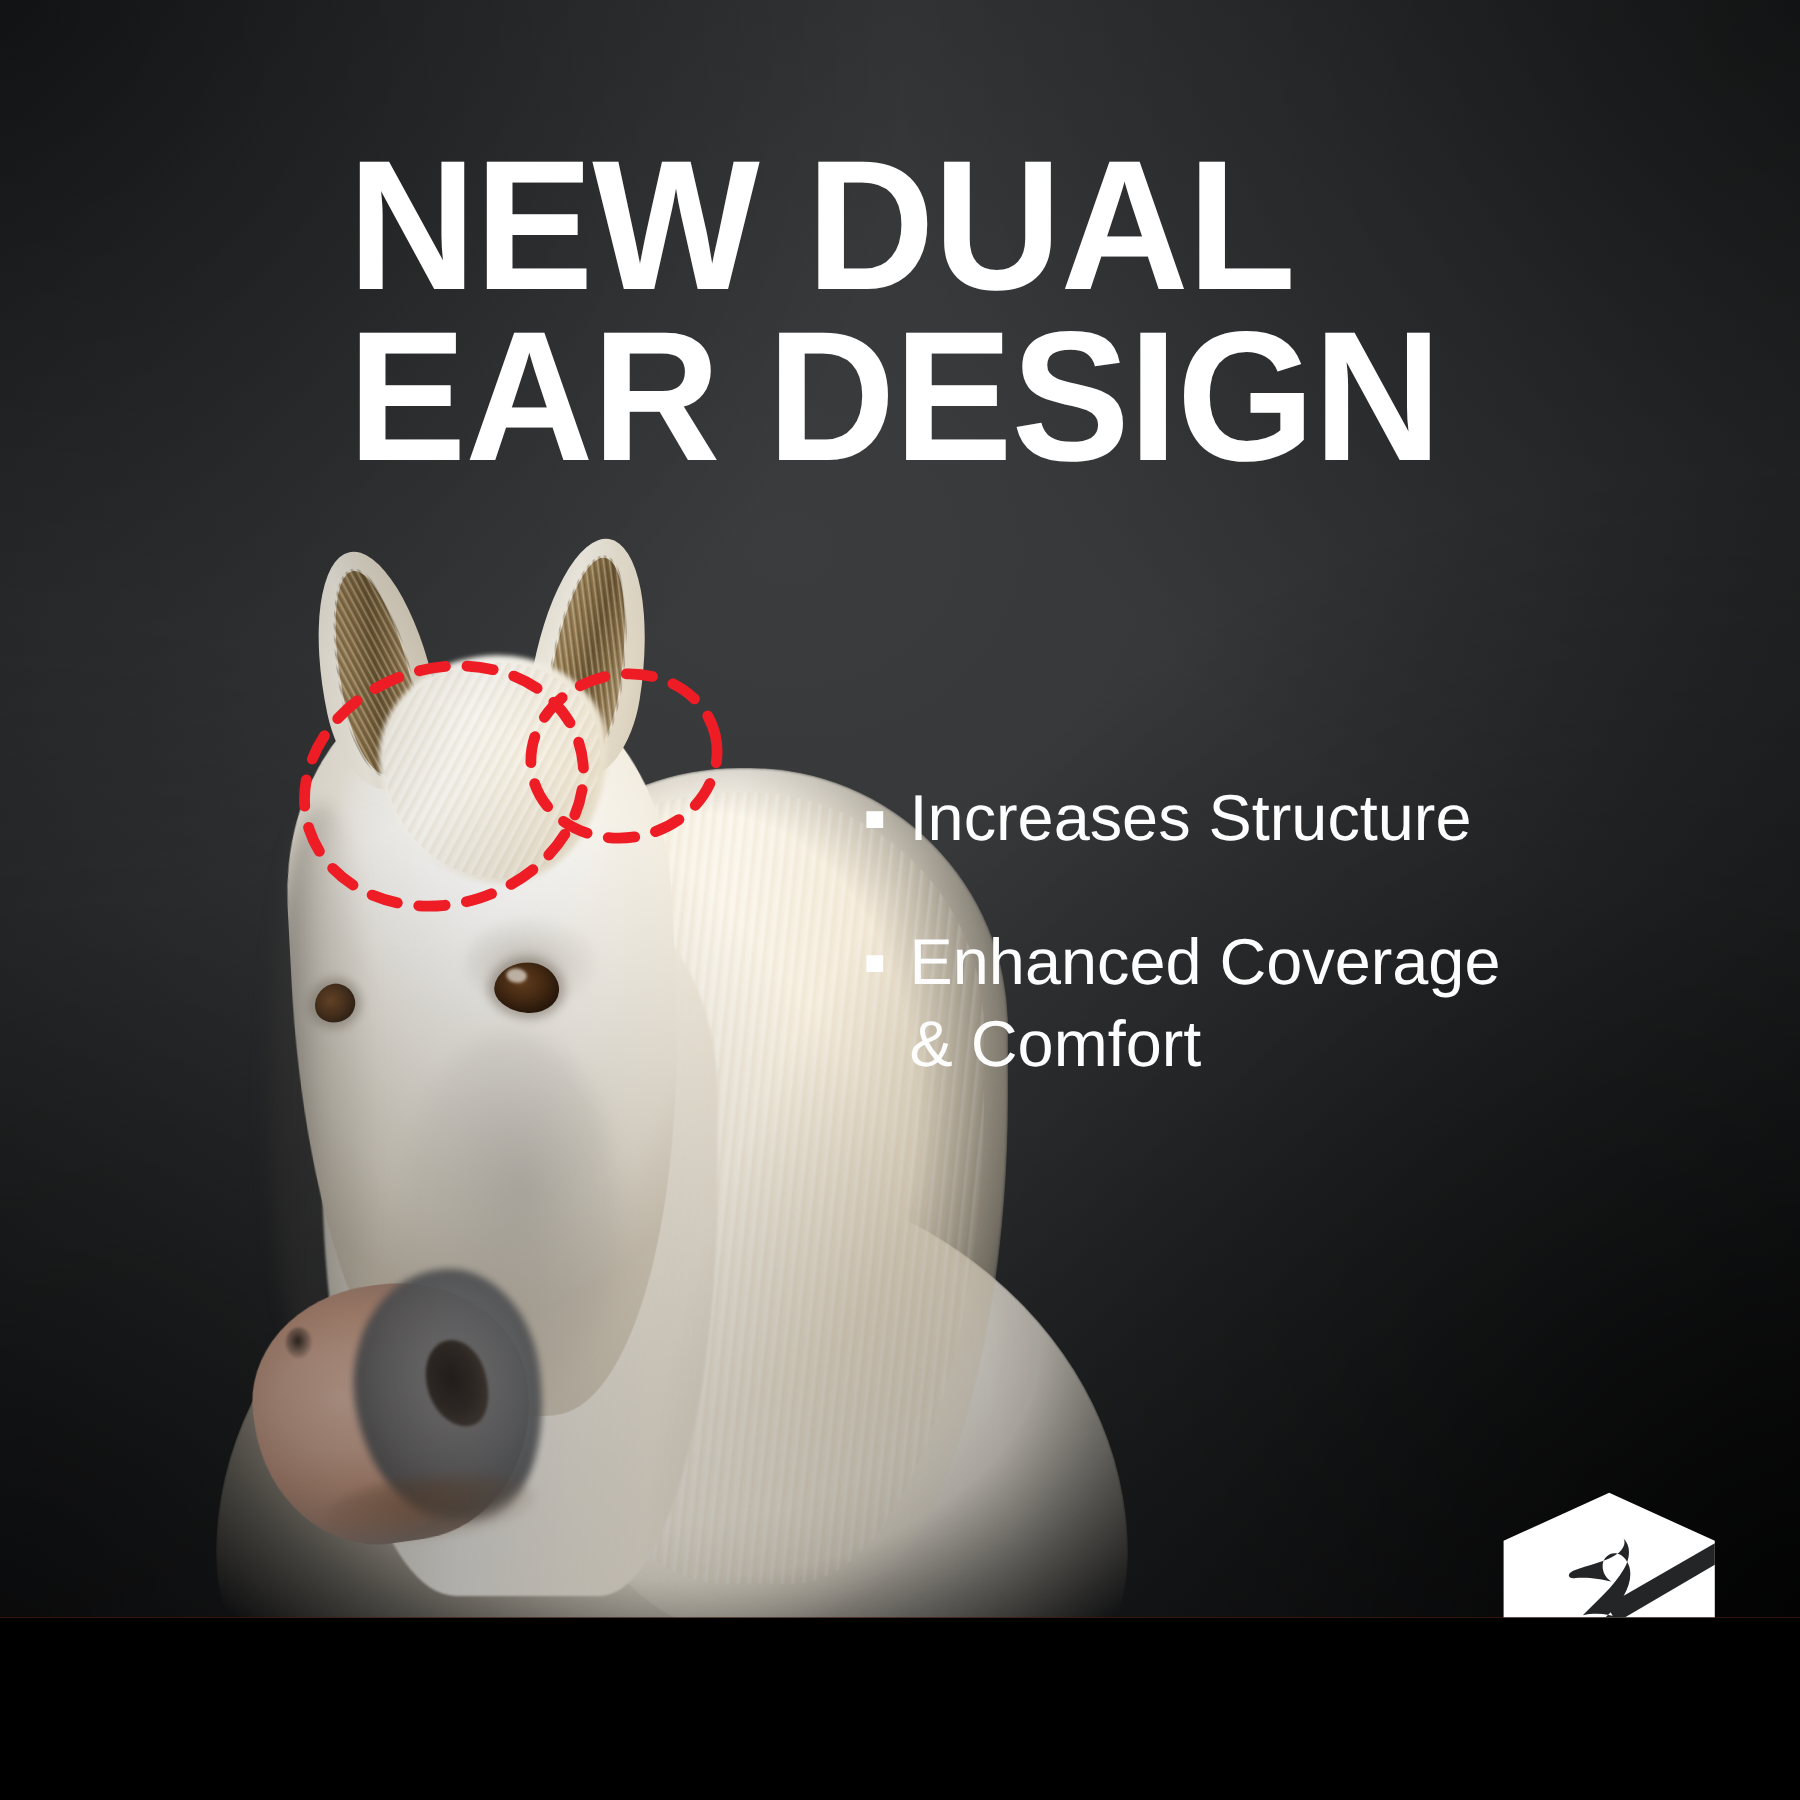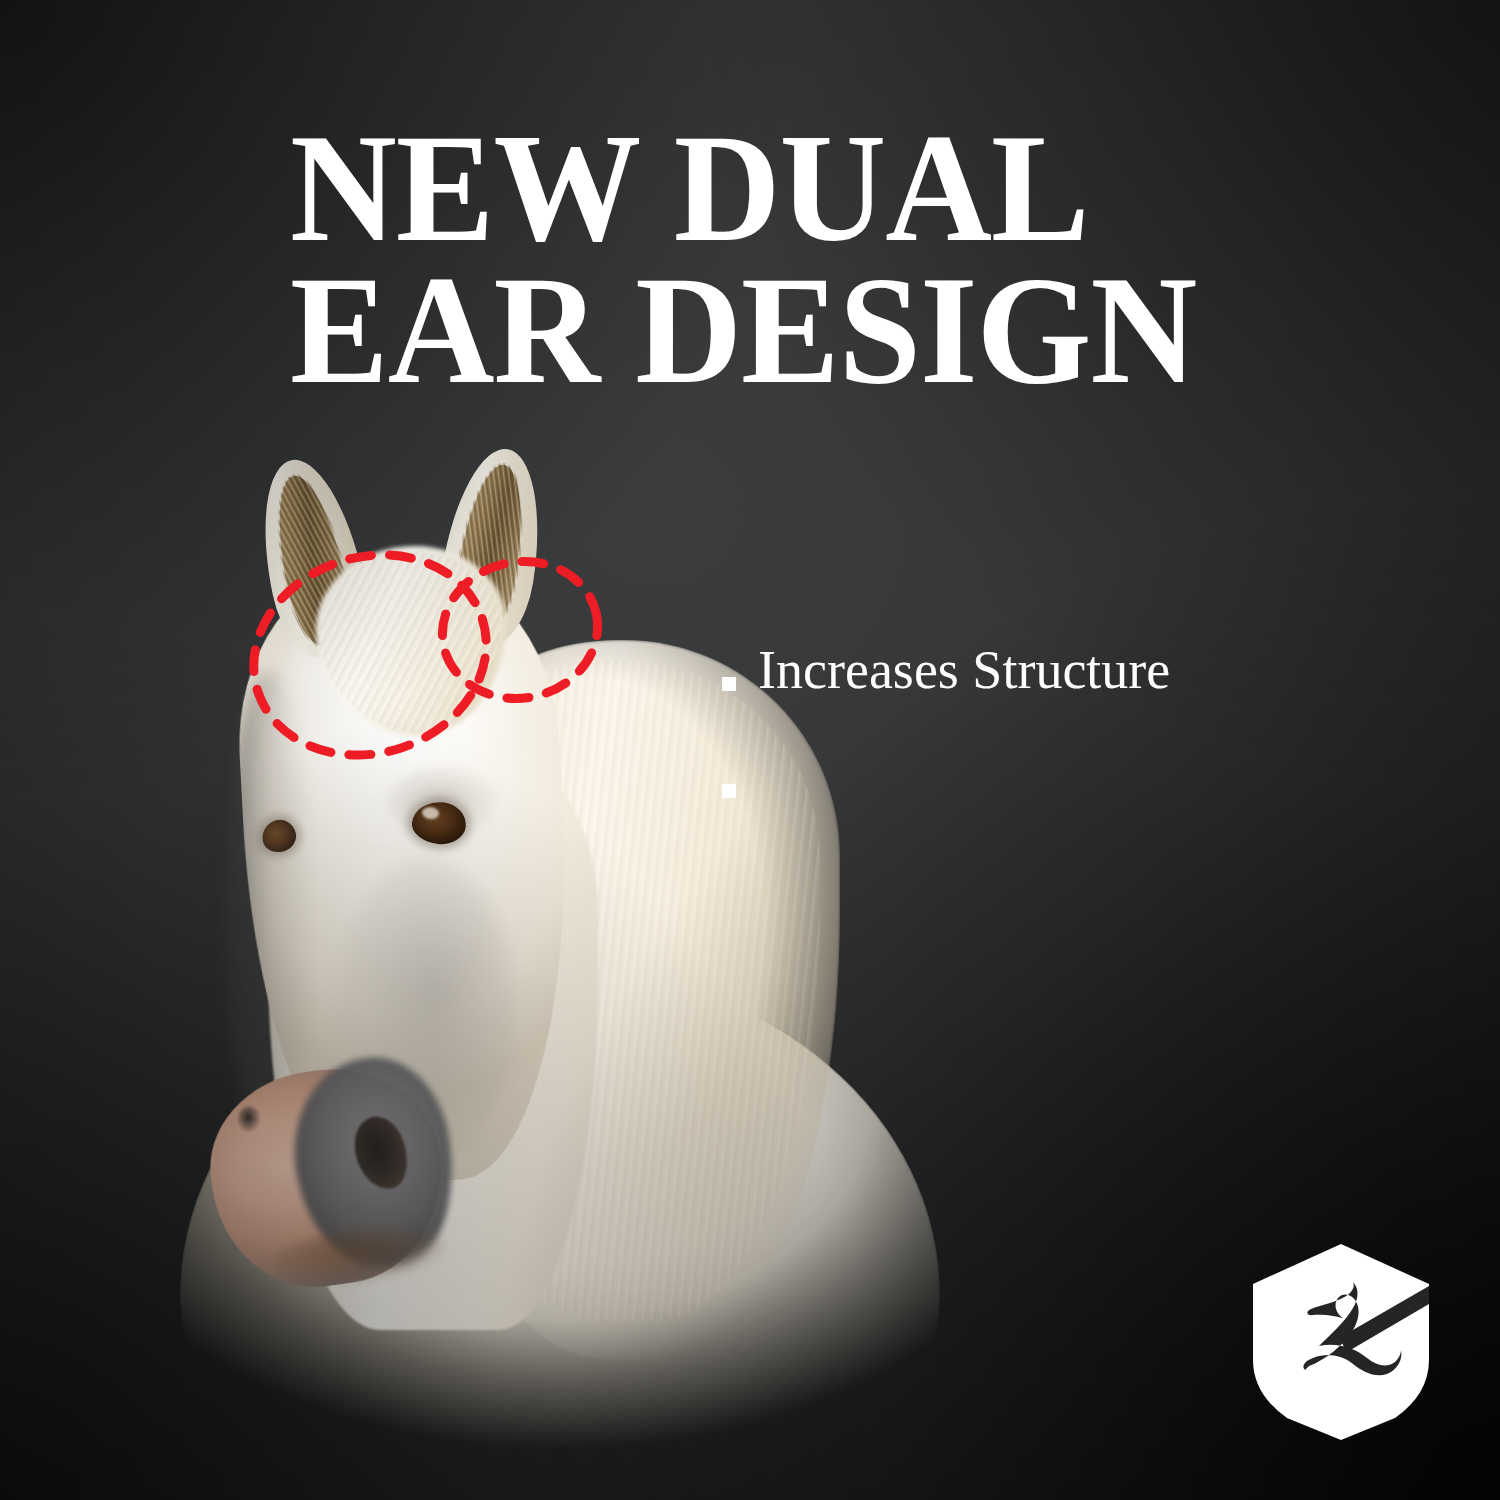--- a/index.html
+++ b/index.html
@@ -3,23 +3,23 @@
 <meta charset="utf-8">
 <style>
   html, body {
     margin: 0;
     padding: 0;
     background: #000;
   }
   #stage {
     position: relative;
     width: 1500px;
-    height: 1500px;
+    height: 1348px;
     overflow: hidden;
-    font-family: Liberation Serif, serif;
+    font-family: Liberation Sans, sans-serif;
     background: #c2410c;
   }
 
   
   .bg-base {
     position: absolute;
     inset: 0;
     background: #2c2e30;
   }
   .bg-radial {
@@ -66,22 +66,23 @@
 
   
   .bullets {
     position: absolute;
     left: 722px;
     top: 636px;
     width: 700px;
   }
   .bullet-row {
     display: flex;
-    align-items: center;
+    align-items: flex-start;
     margin-bottom: 52px;
+    margin-top: 12px;
   }
   .bullet-marker {
     width: 14px;
     height: 14px;
     background: #ffffff;
     flex: 0 0 auto;
     margin-top: 28px;
     margin-right: 22px;
   }
   .bullet-text {
@@ -407,20 +408,24 @@
 
   <div class="bullets">
     <div class="bullet-row">
       <span class="bullet-marker" style="background: rgb(255, 255, 255);"></span>
       <span class="bullet-text" style="color: rgb(253, 253, 253);">
         <span>Increases Structure</span><br>
       </span>
     </div>
     <div class="bullet-row">
       <span class="bullet-marker" style="background: rgb(255, 255, 255);"></span>
+      <span class="bullet-text" style="color: rgb(253, 253, 253);">
+        <span>Enhanced Coverage</span><br>
+        <span>&amp; Comfort</span>
+      </span>
     </div>
   </div>
 
   <svg class="logo" viewBox="0 0 196 200" xmlns="http://www.w3.org/2000/svg">
     <path id="logo-shield" d="M98 2 L186 42 L186 118 Q186 152 152 176 L98 198 L44 176 Q10 152 10 118 L10 42 Z" fill="#ffffff"></path>
     <path id="logo-slash" d="M186 44 L96 96 L104 110 L186 62 Z" fill="#232527"></path>
     <path id="logo-k" d="M66 124
              C82 118 100 104 110 88
              C116 78 118 66 112 58
              C108 52 100 50 95 56

